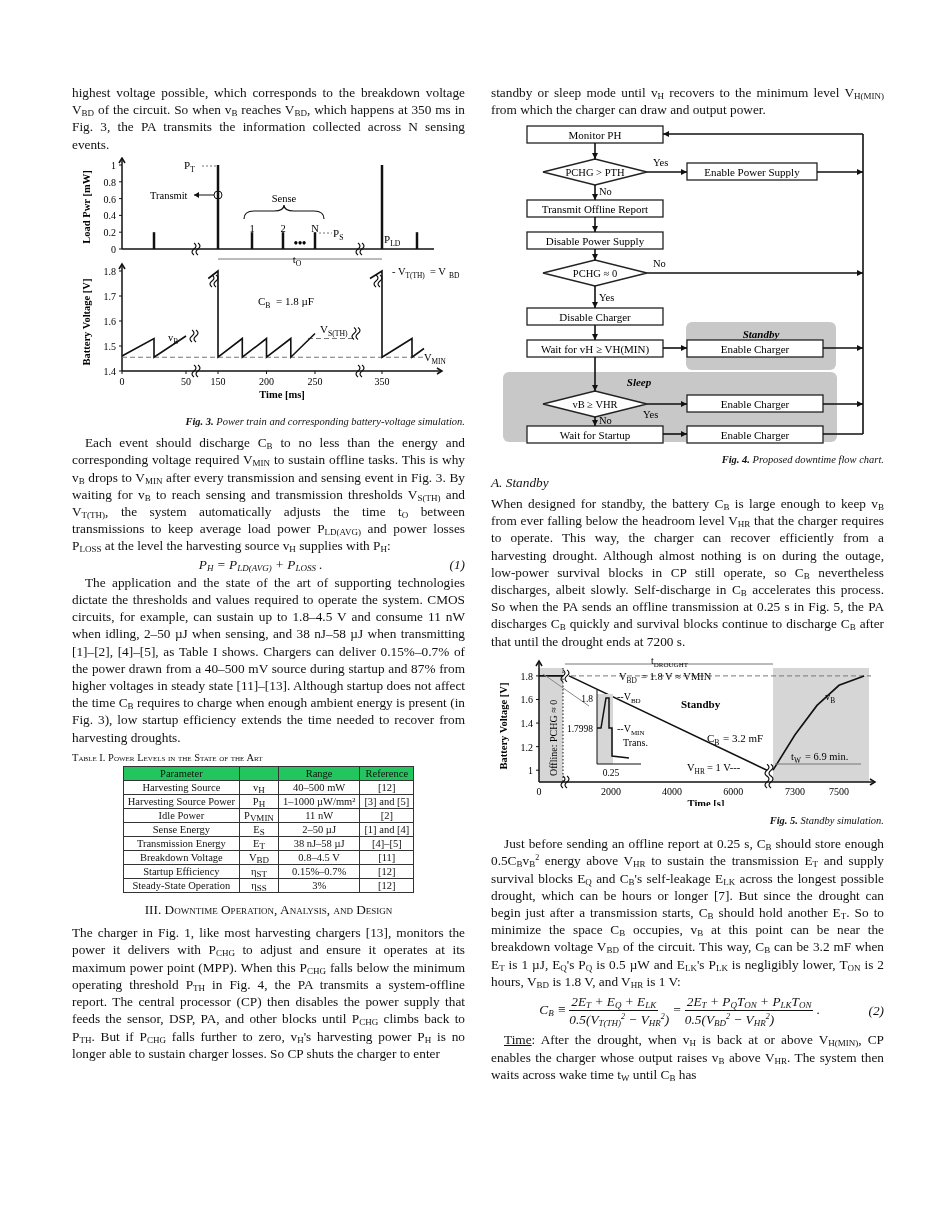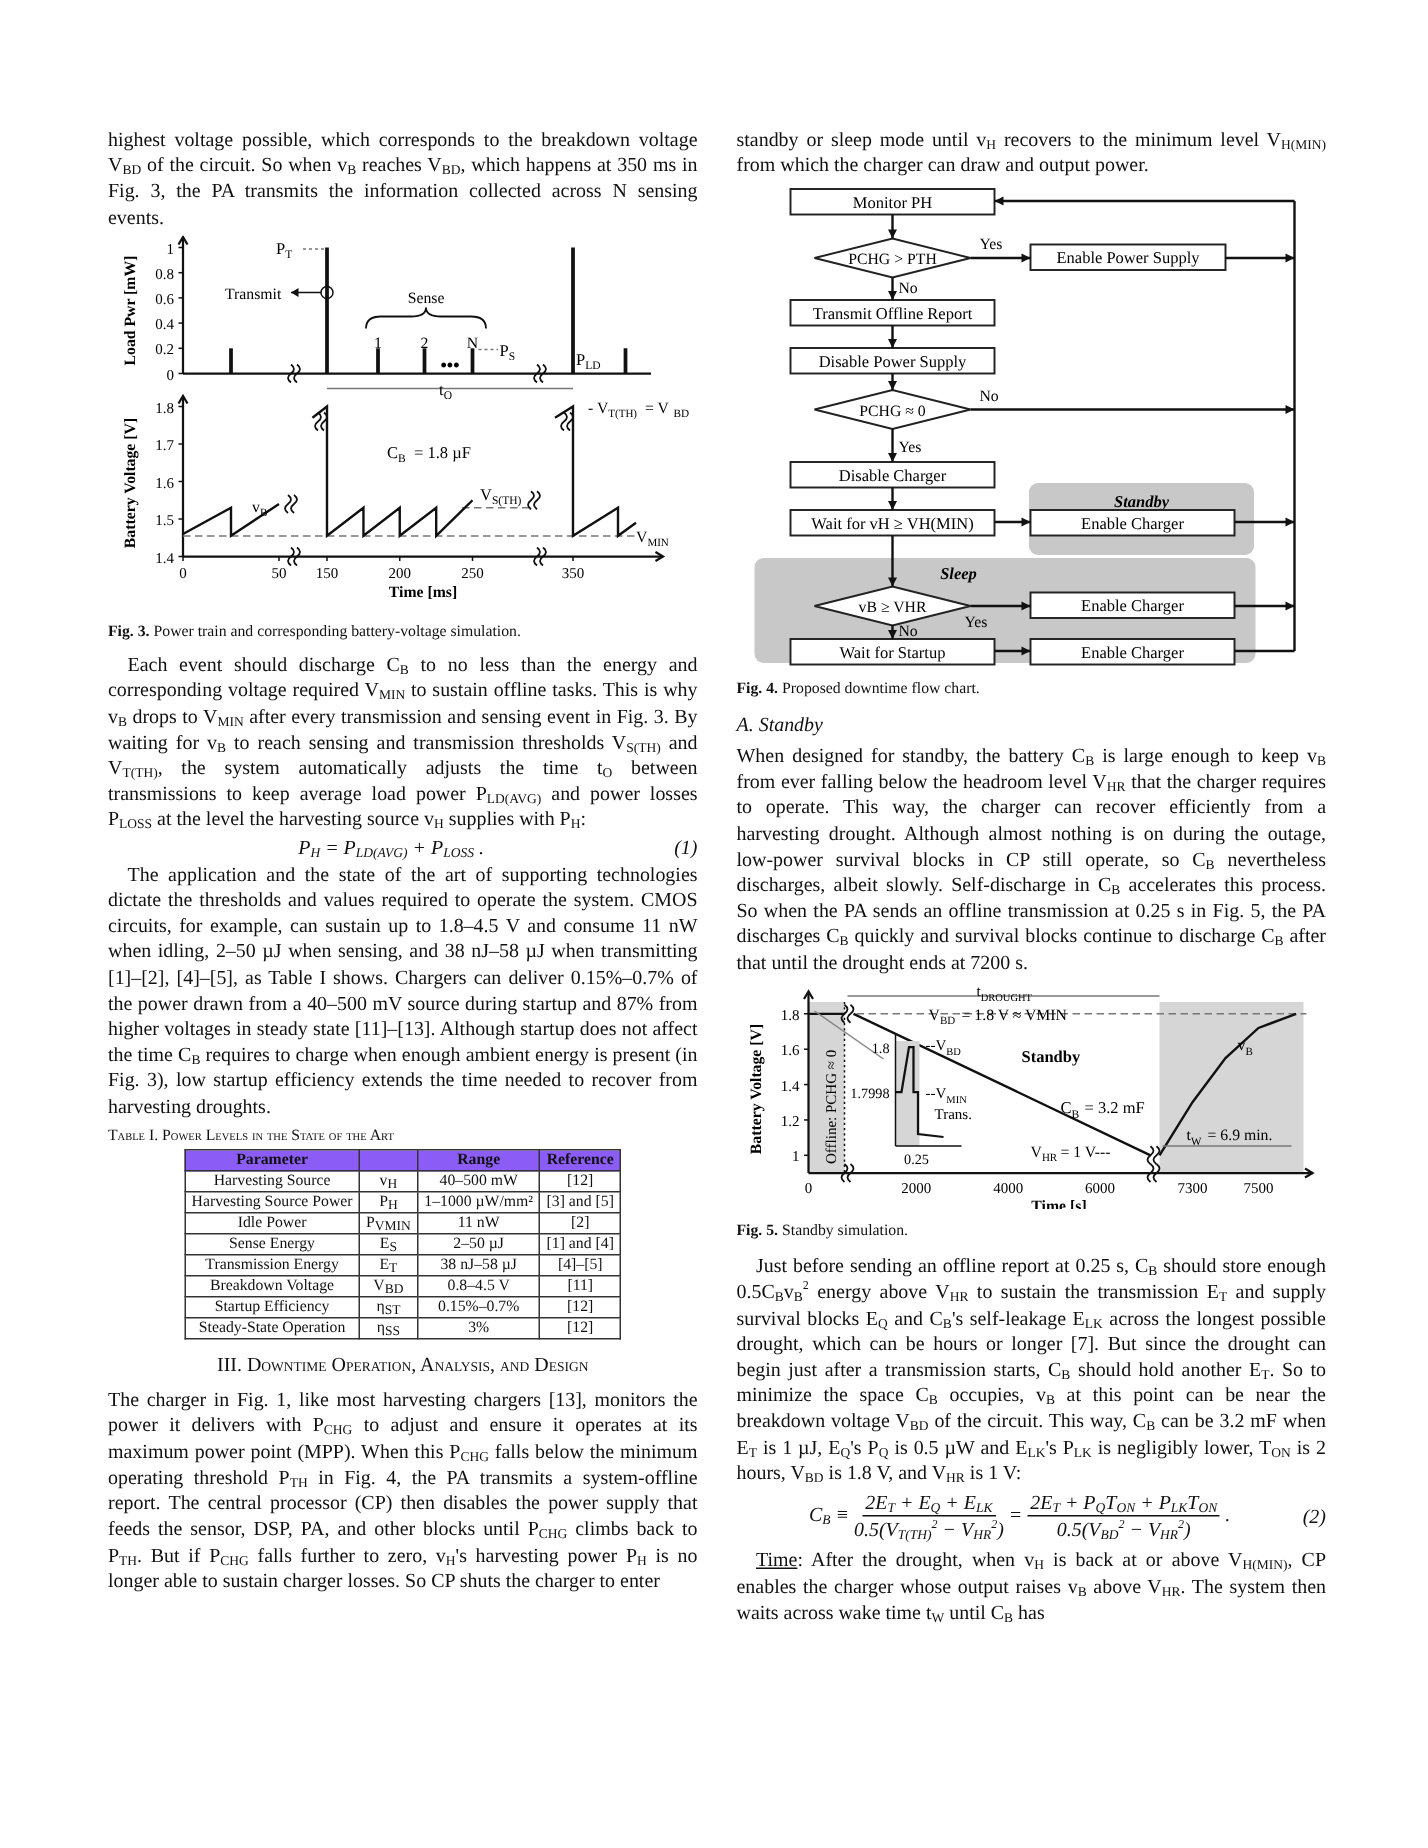--- a/index.html
+++ b/index.html
@@ -4,32 +4,32 @@
 <style>
   html,body{margin:0;padding:0;background:#fff;}
   body{width:952px;height:1232px;position:relative;overflow:hidden;font-family:"Liberation Serif","DejaVu Serif",serif;color:#111;}
   .col{position:absolute;top:84px;width:393px;font-size:13.3px;line-height:17.2px;}
   .col-left{left:72px;}
   .col-right{left:491px;}
   p{margin:0;text-align:justify;}
   p.indent{text-indent:13px;}
   sub{font-size:9px;vertical-align:-2px;line-height:0;}
   sup{font-size:8px;line-height:0;}
-  .cap{font-size:10.5px;text-align:left;margin:2px 0 4px;}
+  .cap{font-size:10.5px;text-align:right;margin:2px 0 4px;font-style:italic;}
   .cap b{font-weight:bold;}
   .eq{display:flex;justify-content:space-between;align-items:center;margin:1px 0;font-style:italic;}
   .eq .body{flex:1;text-align:center;}
   table.t{border-collapse:collapse;margin:0 auto;font-size:10.5px;line-height:13px;}
   table.t th,table.t td{border:1px solid #333;padding:0 4px;text-align:center;white-space:nowrap;}
-  table.t th{background:#8b5cf6;font-weight:bold;}
+  table.t th{background:#22c55e;font-weight:normal;}
   .tcap{font-size:10.5px;text-align:left;font-variant:small-caps;margin-top:3px;}
   .sec{text-align:center;font-variant:small-caps;font-size:13.3px;margin:8px 0 6px;}
   .subsec{font-style:italic;margin:6px 0 4px;}
   svg text{font-family:"Liberation Serif","DejaVu Serif",serif;}
-  .frac{display:inline-flex;flex-direction:column;align-items:center;vertical-align:middle;}
+  .frac{display:inline-flex;flex-direction:column;align-items:flex-start;vertical-align:middle;}
   .frac .num{border-bottom:1px solid #111;padding:0 2px;}
   .u{text-decoration:underline;}
 </style>
 </head>
 <body>
 
 <div class="col col-left">
   <p id="lp1">highest voltage possible, which corresponds to the breakdown voltage V<sub>BD</sub> of the circuit. So when v<sub>B</sub> reaches V<sub>BD</sub>, which happens at 350 ms in Fig. 3, the PA transmits the information collected across N sensing events.</p>
 
   <div style="margin-top:4px;">

